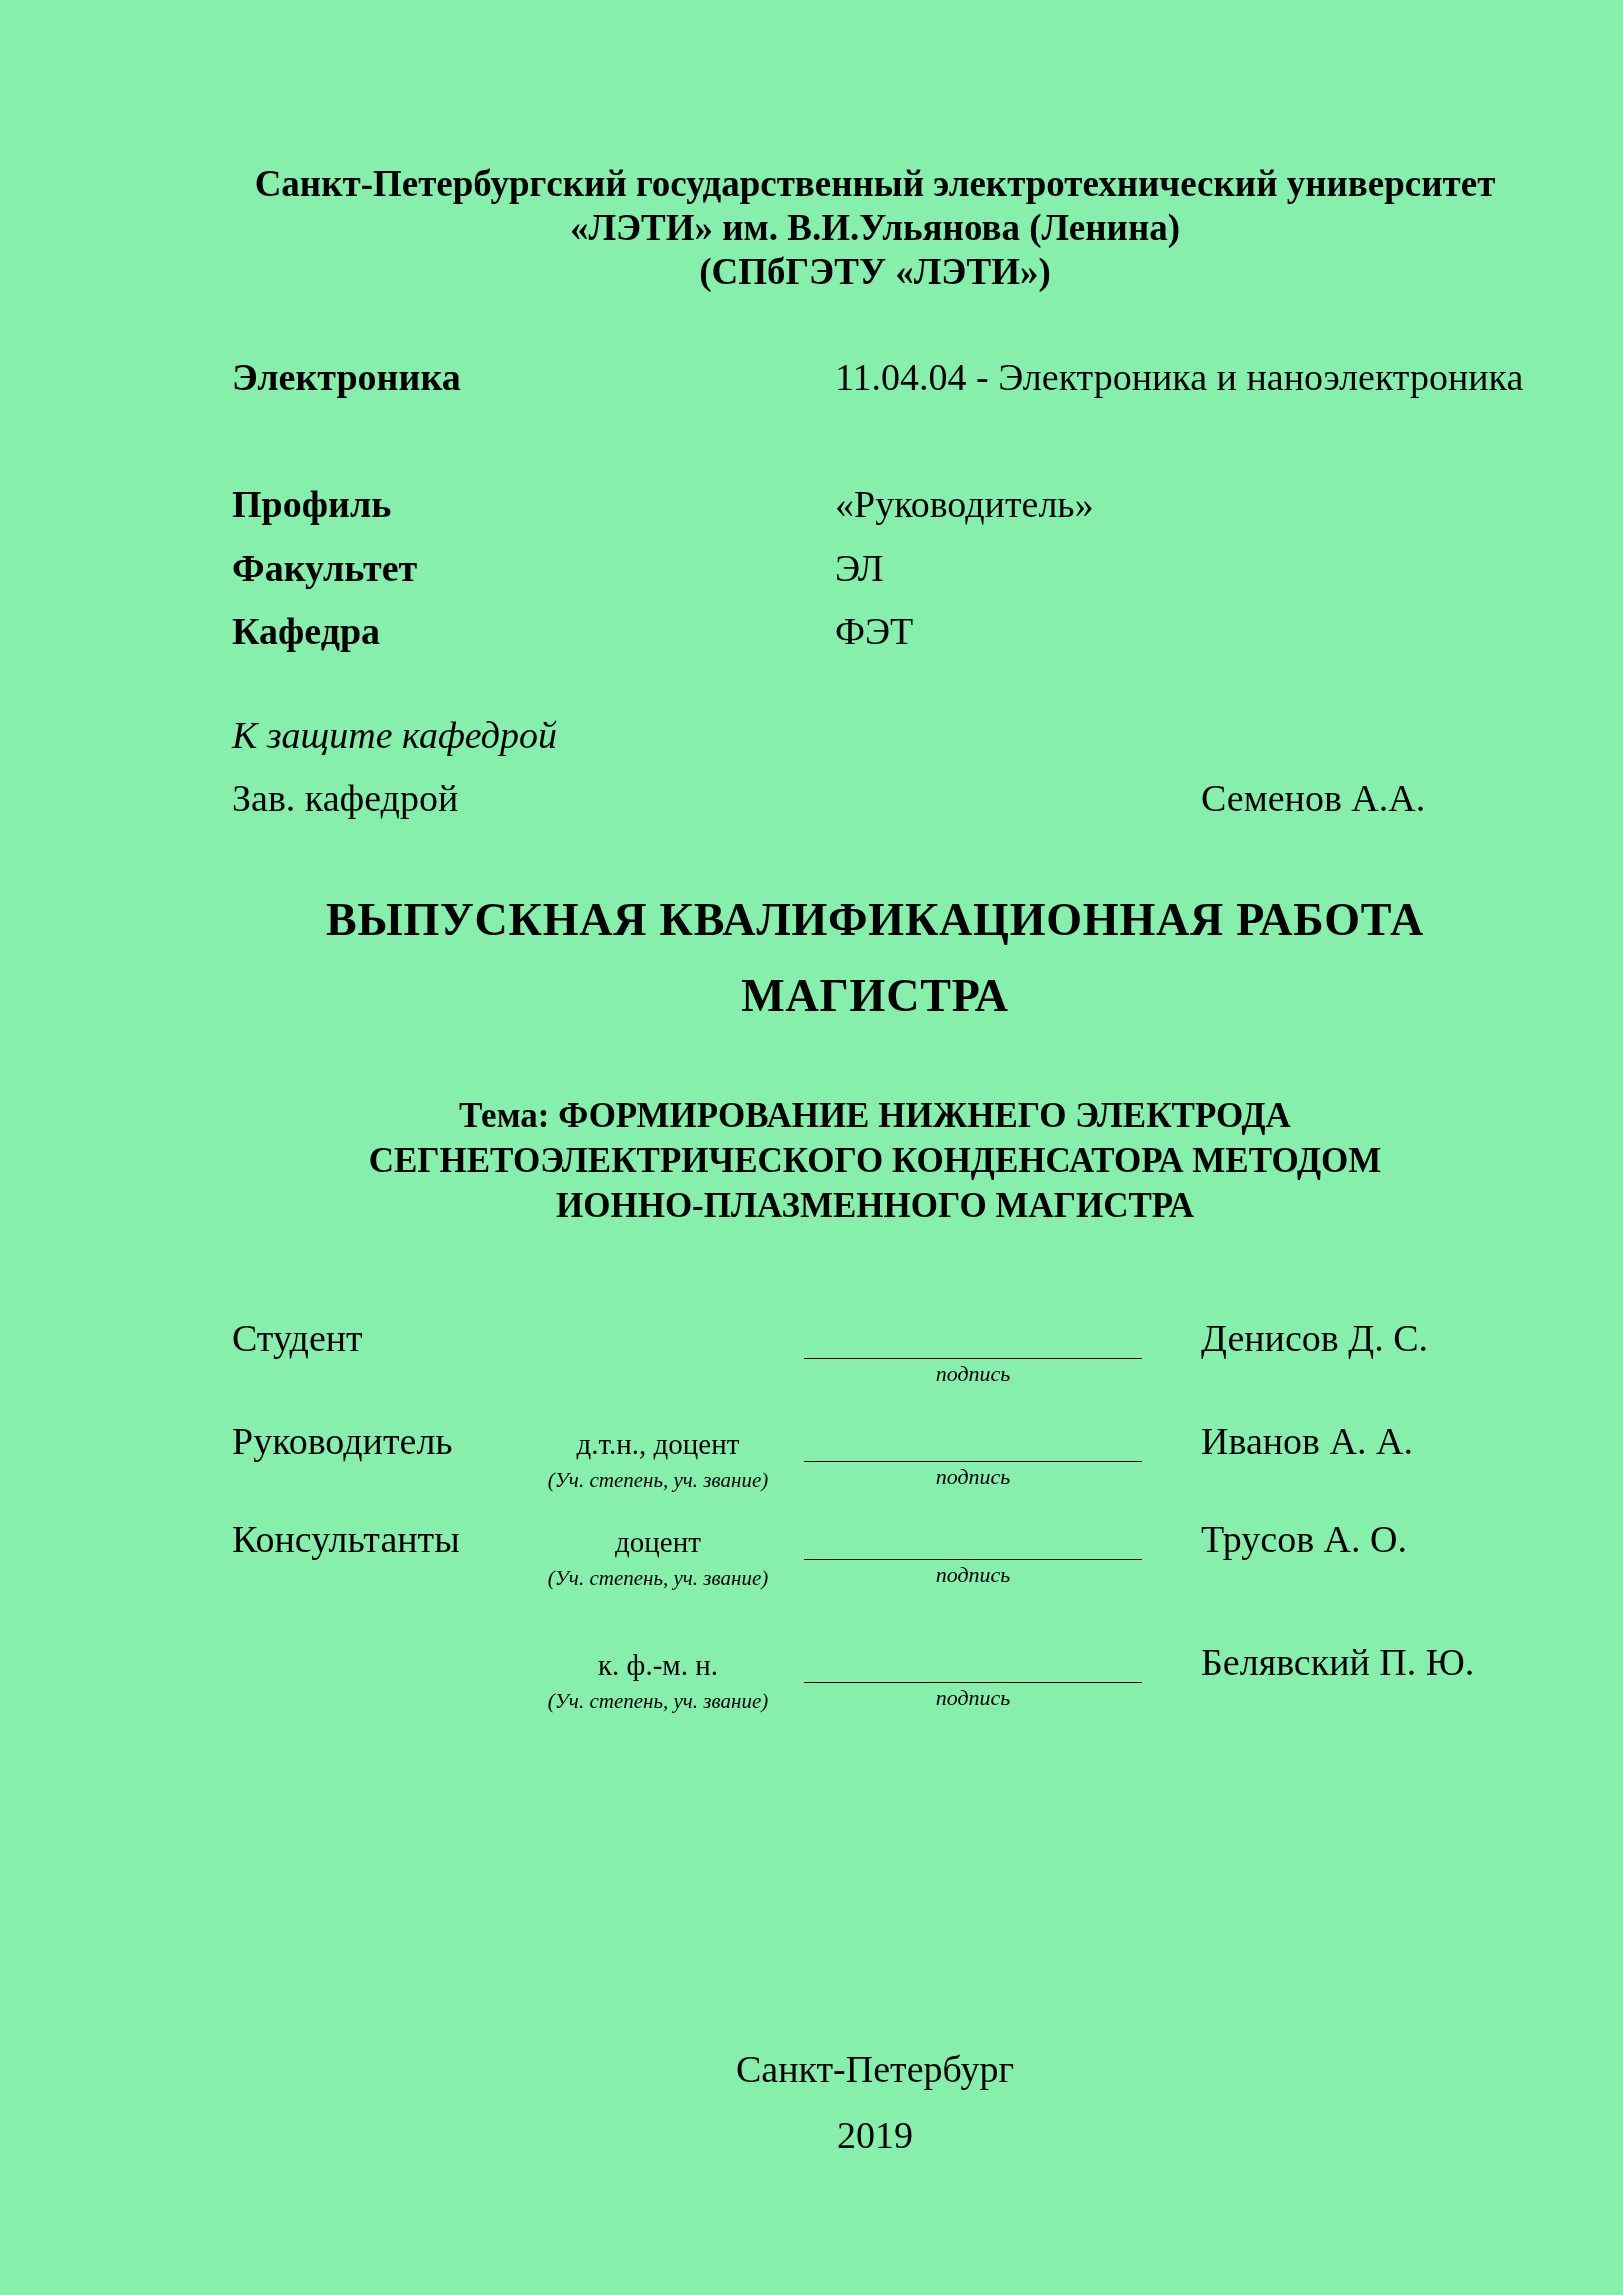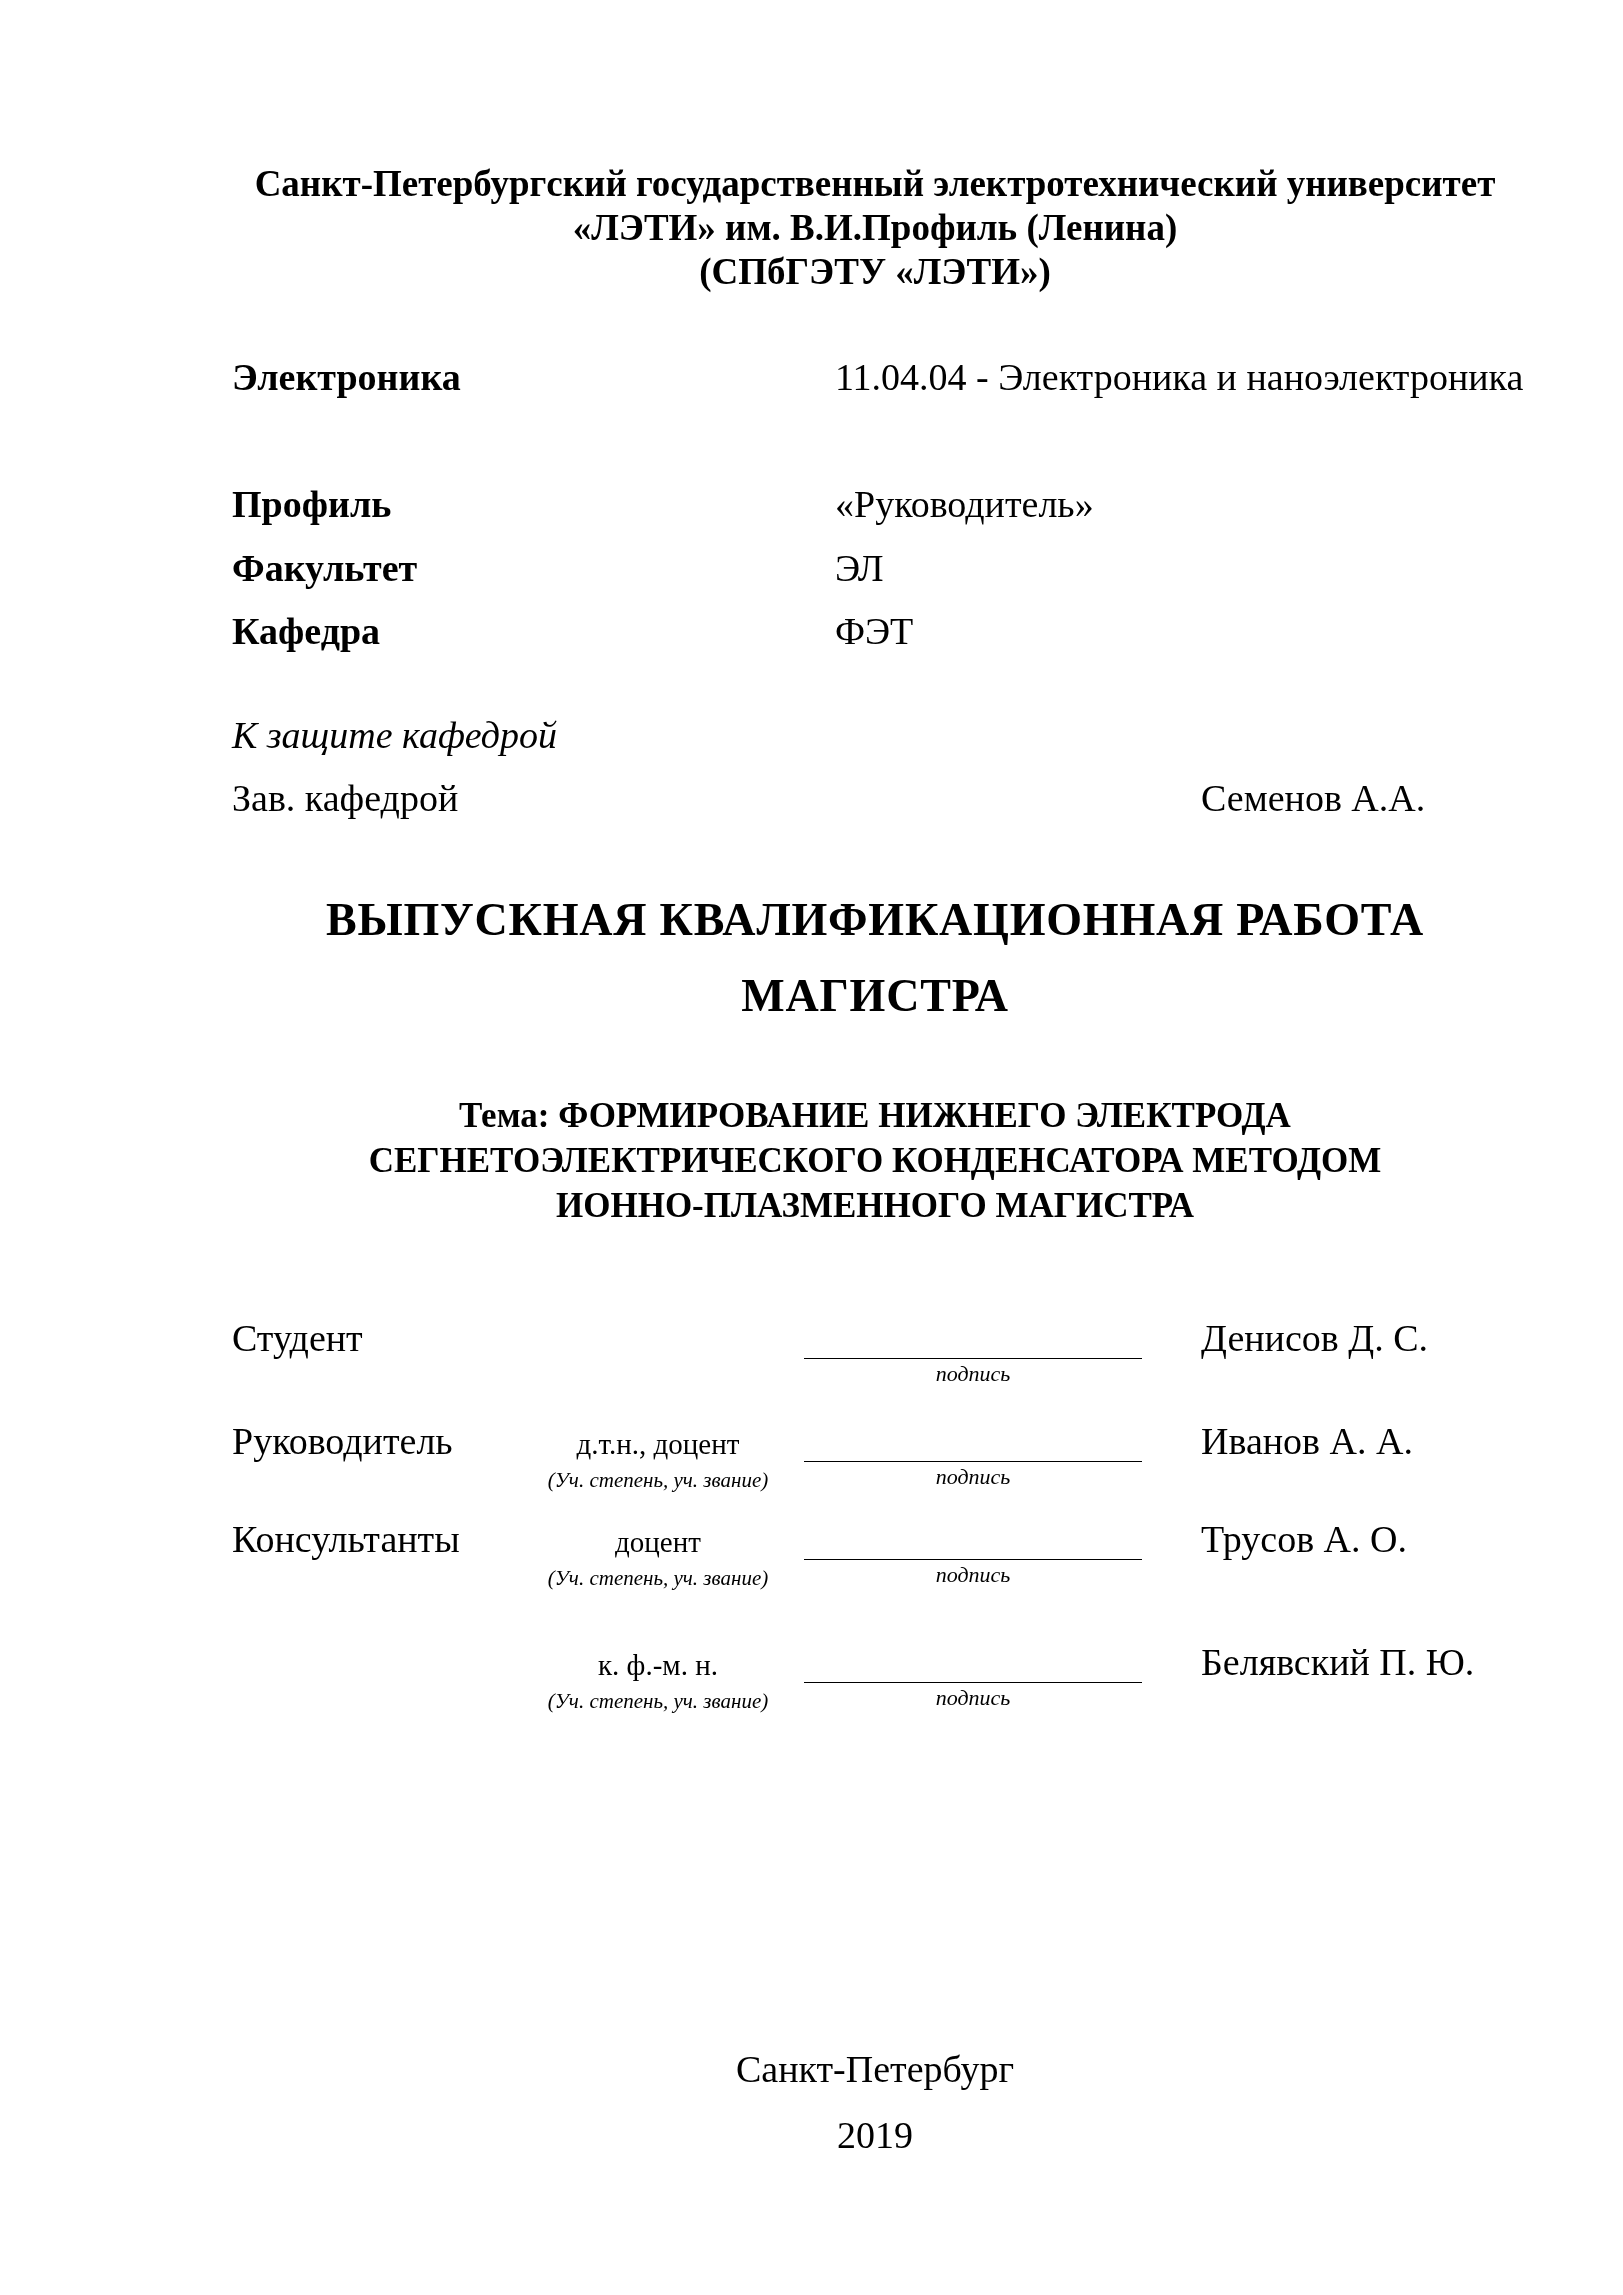--- a/index.html
+++ b/index.html
@@ -4,21 +4,21 @@
 <style>
   html, body {
     margin: 0;
     padding: 0;
     background: #e8e8e8;
   }
   .page {
     position: relative;
     width: 1623px;
     height: 2295px;
-    background: #ffffff;
+    background: #86efac;
     font-family: "Liberation Serif", "DejaVu Serif", serif;
     color: #000000;
     overflow: hidden;
   }
   .content {
     position: absolute;
     left: 232px;
     top: 0;
     width: 1286px;
     height: 100%;
@@ -112,21 +112,21 @@
   .footer-year { top: 2113px; text-align: center; font-size: 38px; }
 </style>
 </head>
 <body>
 
 <div class="page">
   <div class="content">
 
     <div class="abs uni">
       <div>Санкт-Петербургский государственный электротехнический университет</div>
-      <div>«ЛЭТИ» им. В.И.Профиль (Ленина)</div>
+      <div>«ЛЭТИ» им. В.И.Ульянова (Ленина)</div>
       <div>(СПбГЭТУ «ЛЭТИ»)</div>
     </div>
 
     <div class="info-row row-direction">
       <span class="lbl">Электроника</span>
       <span class="val">11.04.04 - Электроника и наноэлектроника</span>
     </div>
     <div class="info-row row-profile">
       <span class="lbl">Профиль</span>
       <span class="val">«Руководитель»</span>

